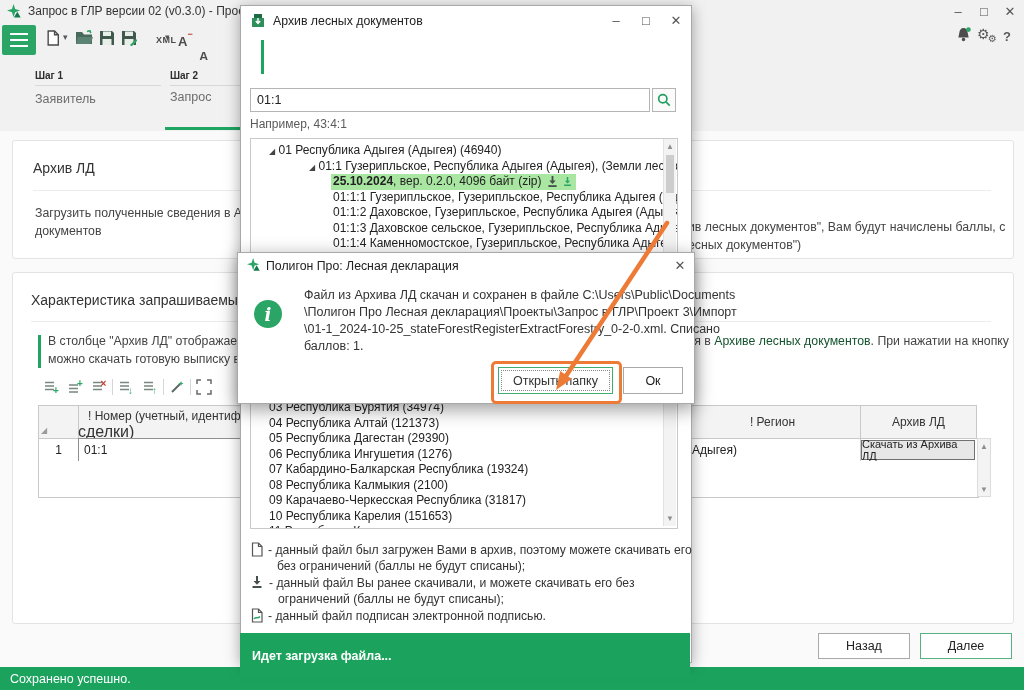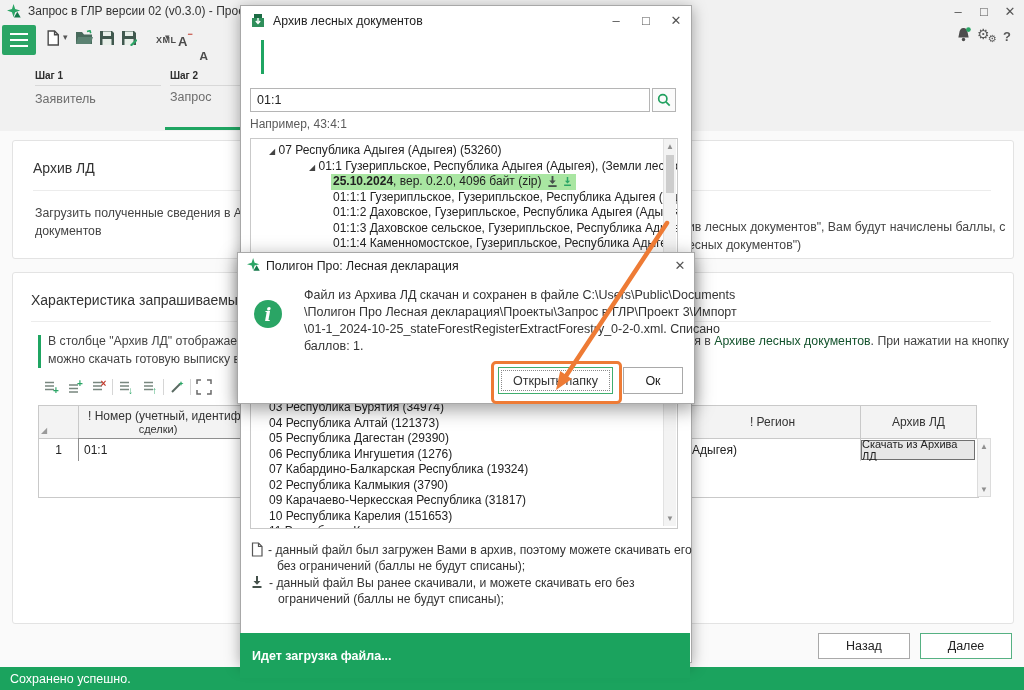--- a/index.html
+++ b/index.html
@@ -217,21 +217,21 @@
         <svg width="16" height="16" viewBox="0 0 16 16">
             <path d="M1 5V1h4M11 1h4v4M15 11v4h-4M5 15H1v-4" fill="none" stroke="#6a6a6a" stroke-width="1.5"></path>
           </svg>
       </div>
     </div>
 
     <div class="abs th" style="left:38px;top:405px;width:41px;height:34px"></div>
     <div class="abs" style="left:41px;top:426px;font-size:8px;color:#9a9a9a">◢</div>
     <div class="abs th" style="left:78px;top:405px;width:607px;height:34px"></div>
     <div class="abs nw" style="left:88px;top:409px;font-size:12px">! Номер (учетный, идентифика</div>
-    <div class="abs" style="left:78px;top:423px;width:160px;text-align:center;font-size:11px">сделки)</div>
+    <div class="abs" style="left:78px;top:423px;width:160px;font-size:16px">сделки)</div>
     <div class="abs th" style="left:684px;top:405px;width:177px;height:34px;display:flex;align-items:center;justify-content:center">
       <span>! Регион</span>
     </div>
     <div class="abs th" style="left:860px;top:405px;width:117px;height:34px;display:flex;align-items:center;justify-content:center">
       <span>Архив ЛД</span>
     </div>
     <div class="abs td" style="left:38px;top:438px;width:41px;height:24px;display:flex;align-items:center;justify-content:center">
       <span>1</span>
     </div>
     <div class="abs td" style="left:78px;top:438px;width:607px;height:24px;border:1px solid #8f8f8f;display:flex;align-items:center;padding-left:5px">
@@ -280,21 +280,21 @@
       <svg width="14" height="14" viewBox="0 0 15 15">
         <circle cx="6.2" cy="6.2" r="4.4" fill="none" stroke="#21a05f" stroke-width="1.8"></circle>
         <path d="M9.6 9.6l4 4" stroke="#21a05f" stroke-width="1.8"></path>
       </svg>
     </div>
     <div class="abs nw" style="left:10px;top:112px;font-size:12px;color:#5a5a5a">Например, 43:4:1</div>
 
     <div class="abs listbox" style="left:10px;top:133px;width:426px;height:389px">
       <div class="abs trow nw" style="left:18px;top:4px">
         <span class="expander">◢</span>
-        <span>07 Республика Адыгея (Адыгея) (53260)</span>
+        <span>01 Республика Адыгея (Адыгея) (46940)</span>
       </div>
       <div class="abs trow nw" style="left:58px;top:19.5px">
         <span class="expander">◢</span>
         <span>01:1 Гузерипльское, Республика Адыгея (Адыгея), (Земли лесного фон</span>
       </div>
       <div class="abs trow nw" style="left:80px;top:35px">
         <span class="hl">
           <span class="nw"><b>25.10.2024</b><span>, вер. 0.2.0, 4096 байт (zip)</span></span>
           <svg width="11" height="13" viewBox="0 0 12 14" style="color:#44504a">
               <use href="#sym-dl"></use>
@@ -326,21 +326,21 @@
       <div class="abs trow nw" style="left:18px;top:292px">
         <span>05 Республика Дагестан (29390)</span>
       </div>
       <div class="abs trow nw" style="left:18px;top:307.5px">
         <span>06 Республика Ингушетия (1276)</span>
       </div>
       <div class="abs trow nw" style="left:18px;top:323px">
         <span>07 Кабардино-Балкарская Республика (19324)</span>
       </div>
       <div class="abs trow nw" style="left:18px;top:338.5px">
-        <span>02 Республика Калмыкия (3790)</span>
+        <span>08 Республика Калмыкия (2100)</span>
       </div>
       <div class="abs trow nw" style="left:18px;top:354px">
         <span>09 Карачаево-Черкесская Республика (31817)</span>
       </div>
       <div class="abs trow nw" style="left:18px;top:369.5px">
         <span>10 Республика Карелия (151653)</span>
       </div>
       <div class="abs trow nw" style="left:18px;top:385px">
         <span>11 Республика Коми</span>
       </div>
@@ -356,20 +356,27 @@
       <svg width="14" height="15" viewBox="0 0 13 15" style="margin-right:4px;flex:none">
           <use href="#sym-file"></use>
         </svg>
       <div class="ltxt">- данный файл был загружен Вами в архив, поэтому можете скачивать его без ограничений (баллы не будут списаны);</div>
     </div>
     <div class="abs legend" style="left:10px;top:570px">
       <svg width="12" height="14" viewBox="0 0 12 14" style="margin:0 6px 0 1px;flex:none;color:#44504a">
           <use href="#sym-dl"></use>
         </svg>
       <div class="ltxt">- данный файл Вы ранее скачивали, и можете скачивать его без ограничений (баллы не будут списаны);</div>
+    </div>
+    <div class="abs legend" style="left:10px;top:603px">
+      <svg width="14" height="15" viewBox="0 0 13 15" style="margin-right:4px;flex:none">
+        <use href="#sym-file"></use>
+          <path d="M3.5 11c1.5-3 3.5.5 6-2.5" fill="none" stroke="#2aa565" stroke-width="1.4"></path>
+      </svg>
+      <div class="ltxt">- данный файл подписан электронной подписью.</div>
     </div>
 
     <div class="abs statusbar" style="left:0;top:628px;width:450px;height:45px;padding-left:12px;box-sizing:border-box;font-weight:bold">
       <span>Идет загрузка файла...</span>
     </div>
   </div>
 
   <div class="abs dialog" style="left:237px;top:252px;width:456px;height:150px;z-index:20;box-shadow:0 5px 18px rgba(0,0,0,.4)">
     <svg class="abs" style="left:9px;top:5px" width="14" height="14" viewBox="0 0 16 16">
         <use href="#sym-logo"></use>

